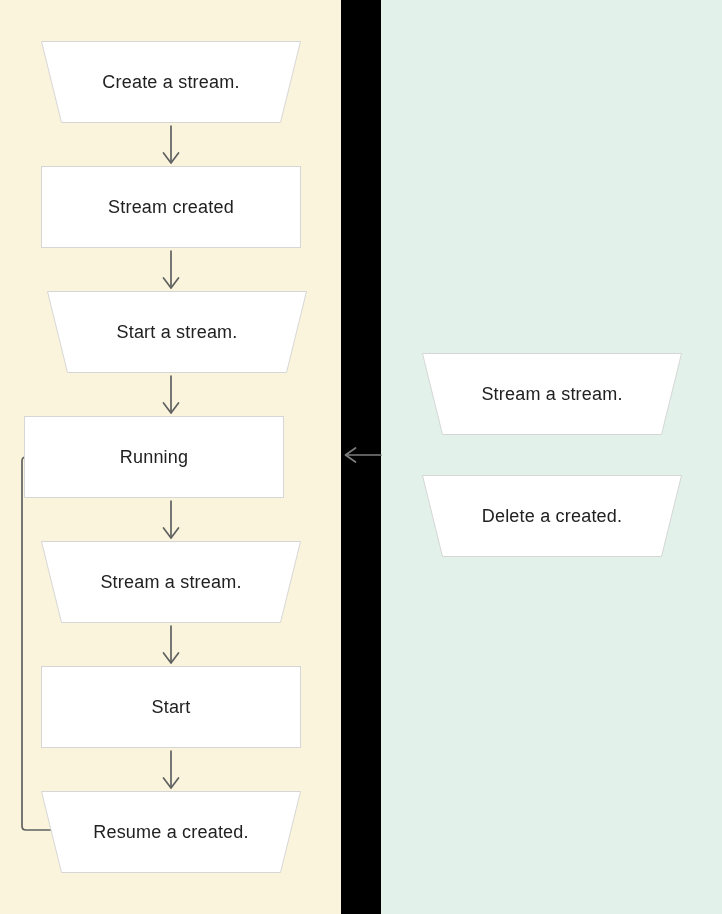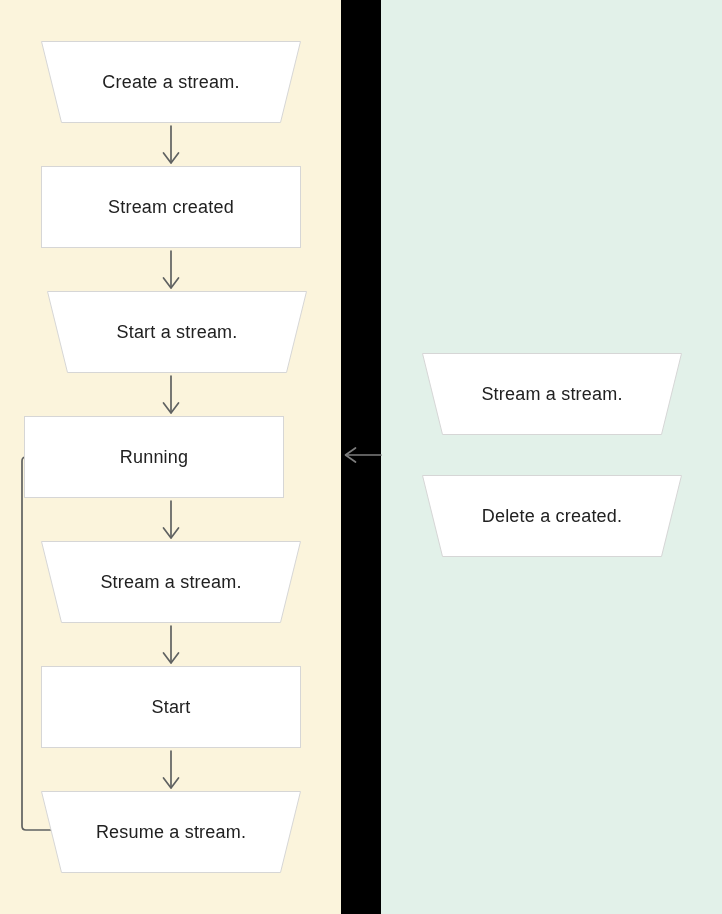--- a/index.html
+++ b/index.html
@@ -149,21 +149,21 @@
     <svg viewBox="0 0 260 82">
       <rect class="shape" x="0.5" y="0.5" width="259" height="81"></rect>
     </svg>
     <span class="label">Start</span>
   </div>
 
   <div class="node" style="left:41px; top:791px">
     <svg viewBox="0 0 260 82">
       <polygon class="shape" points="0.5,0.5 259.5,0.5 239.5,81.5 20.5,81.5"></polygon>
     </svg>
-    <span class="label">Resume a stream.</span>
+    <span class="label">Resume a created.</span>
   </div>
 
   <div class="node" style="left:422px; top:353px">
     <svg viewBox="0 0 260 82">
       <polygon class="shape" points="0.5,0.5 259.5,0.5 239.5,81.5 20.5,81.5"></polygon>
     </svg>
     <span class="label">Stream a stream.</span>
   </div>
 
   <div class="node" style="left:422px; top:475px">

